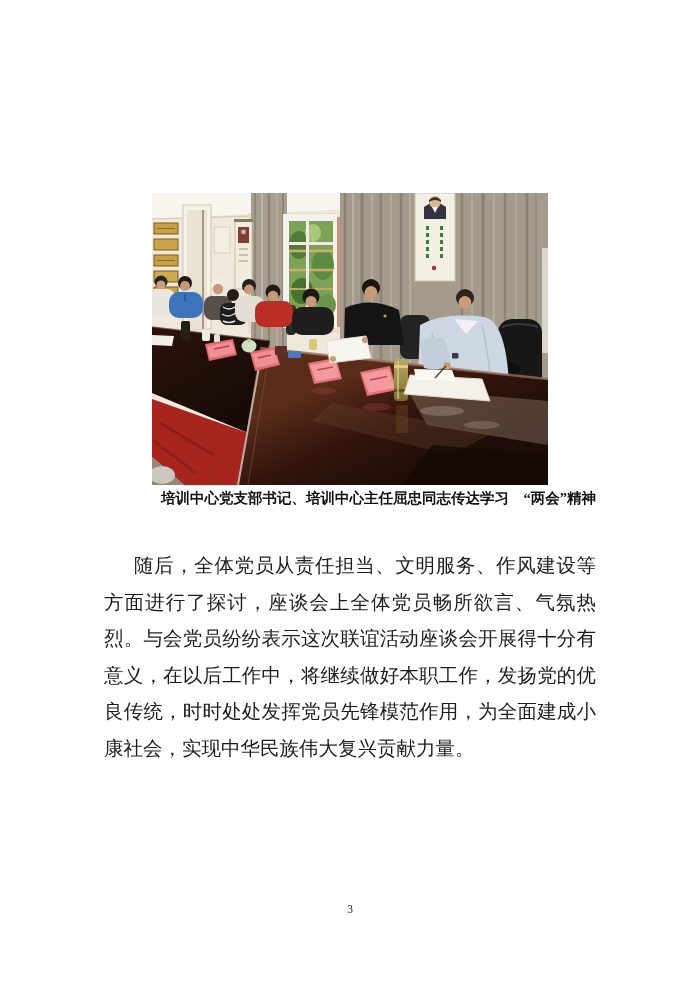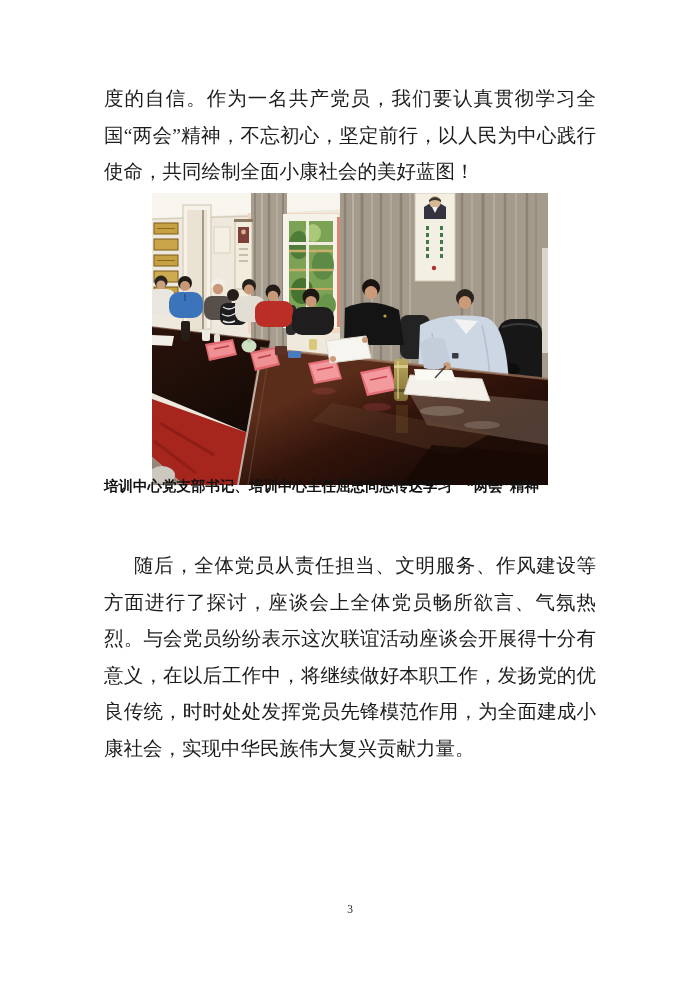--- a/index.html
+++ b/index.html
@@ -11,34 +11,33 @@
     text-align:justify; text-justify:inter-ideograph;
     font-family:"Liberation Serif", serif;
   }
   #para1 { top:81px; }
   #para2 { top:548px; text-indent:30px; }
   .photo-figure {
     position:absolute; left:152px; top:193px; width:396px; height:292px; margin:0;
   }
   .photo-figure svg { display:block; width:396px; height:292px; }
   .caption {
-    position:absolute; left:104px; top:475px; width:492px;
-    text-align:left; font-weight:bold; font-size:14.5px; line-height:22px; color:#111;
+    position:absolute; left:104px; top:487px; width:492px;
+    text-align:right; font-weight:bold; font-size:14.5px; line-height:22px; color:#111;
   }
   .page-number {
     position:absolute; left:0; top:902px; width:700px;
     text-align:center; font-size:11.5px; line-height:14px; color:#222;
   }
 </style>
 </head>
 <body>
 
 <div class="page">
 
-  <p id="para1" class="body-text">度的自信。作为一名共产党员，我们要认真贯彻学习全国“两会”精神，不忘初心，坚定前行，以人民为中心践行使命，共同绘制全面小康社会的美好蓝图！</p>
 
   <figure class="photo-figure">
     <svg viewBox="0 0 396 292" xmlns="http://www.w3.org/2000/svg">
       <defs>
         <linearGradient id="tableG" gradientUnits="userSpaceOnUse" x1="200" y1="180" x2="250" y2="292">
           <stop offset="0" stop-color="#5a2c1a"></stop>
           <stop offset="0.5" stop-color="#32140b"></stop>
           <stop offset="1" stop-color="#1e0c06"></stop>
         </linearGradient>
         <linearGradient id="ltG" gradientUnits="userSpaceOnUse" x1="10" y1="134" x2="70" y2="245">

